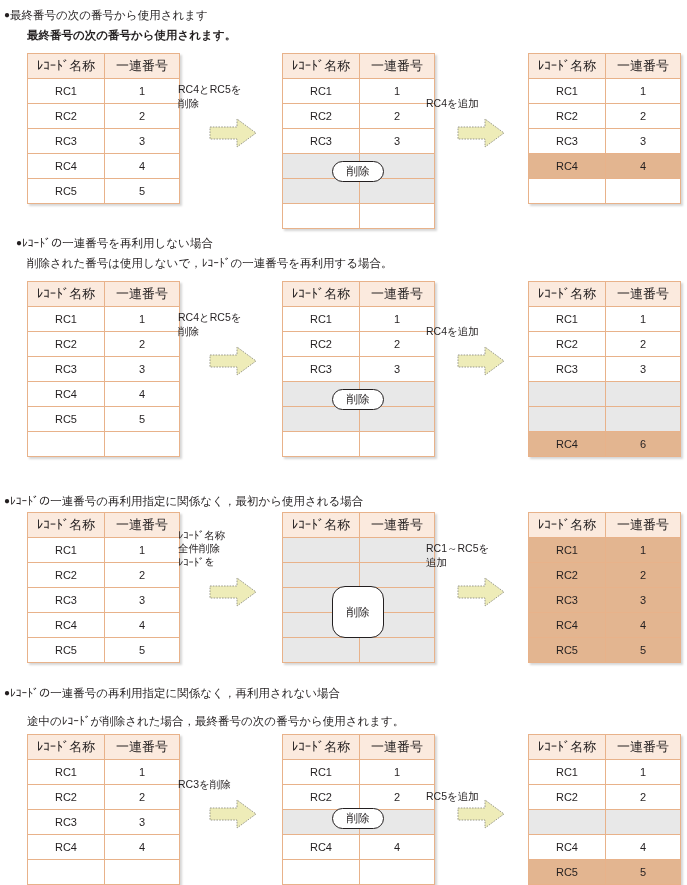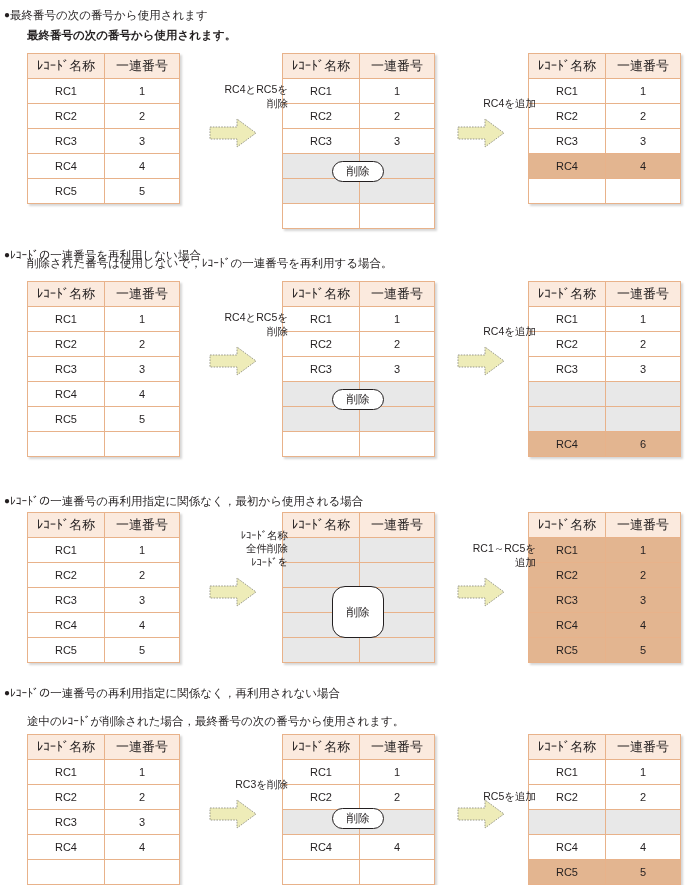--- a/index.html
+++ b/index.html
@@ -108,21 +108,21 @@
     position: absolute;
     width: 52px;
     height: 34px;
   }
   .arrow svg { display: block; }
 
   .arrowlabel {
     position: absolute;
     font-size: 10.5px;
     line-height: 13.5px;
-    text-align: right;
+    text-align: left;
     white-space: nowrap;
   }
 </style>
 </head>
 <body>
 
 <div id="root">
     <div class="section" style="top: 0px;">
       <div class="sec-heading" style="top: 8px;"><span class="bullet">●</span><span>最終番号の次の番号から使用されます</span></div>
       <div class="sec-sub" style="top: 28px; font-weight: bold;">最終番号の次の番号から使用されます。</div>
@@ -245,21 +245,21 @@
       </div>
       <div class="arrowlabel" style="left: 178px; width: 110px; top: 83px;">
         <div>RC4とRC5を</div>
         <div>削除</div>
       </div>
       <div class="arrowlabel" style="left: 426px; width: 110px; top: 96.5px;">
         <div>RC4を追加</div>
       </div>
     </div>
     <div class="section" style="top: 228px;">
-      <div class="sec-heading" style="top: 20px;"><span class="bullet">●</span><span>ﾚｺｰﾄﾞの一連番号を再利用しない場合</span></div>
+      <div class="sec-heading" style="top: 8px; margin-left: 12px;"><span class="bullet">●</span><span>ﾚｺｰﾄﾞの一連番号を再利用しない場合</span></div>
       <div class="sec-sub" style="top: 28px;">削除された番号は使用しないで，ﾚｺｰﾄﾞの一連番号を再利用する場合。</div>
       <div style="position: absolute; left: 27px; top: 53px;">
         <table class="tbl" style="position: static;">
           <colgroup>
             <col class="c1">
             <col class="c2">
           </colgroup>
           <tbody>
             <tr>
               <td class="hdr">ﾚｺｰﾄﾞ名称</td>

